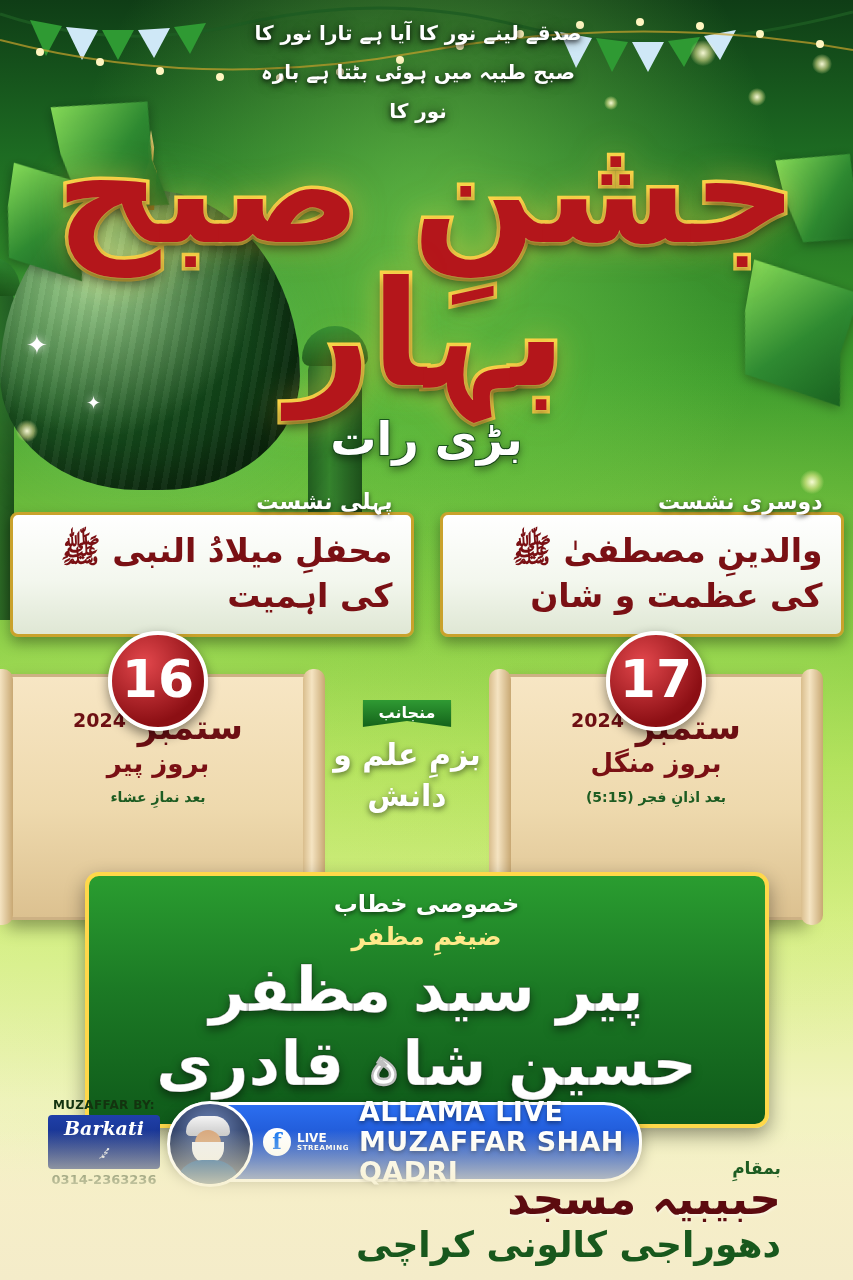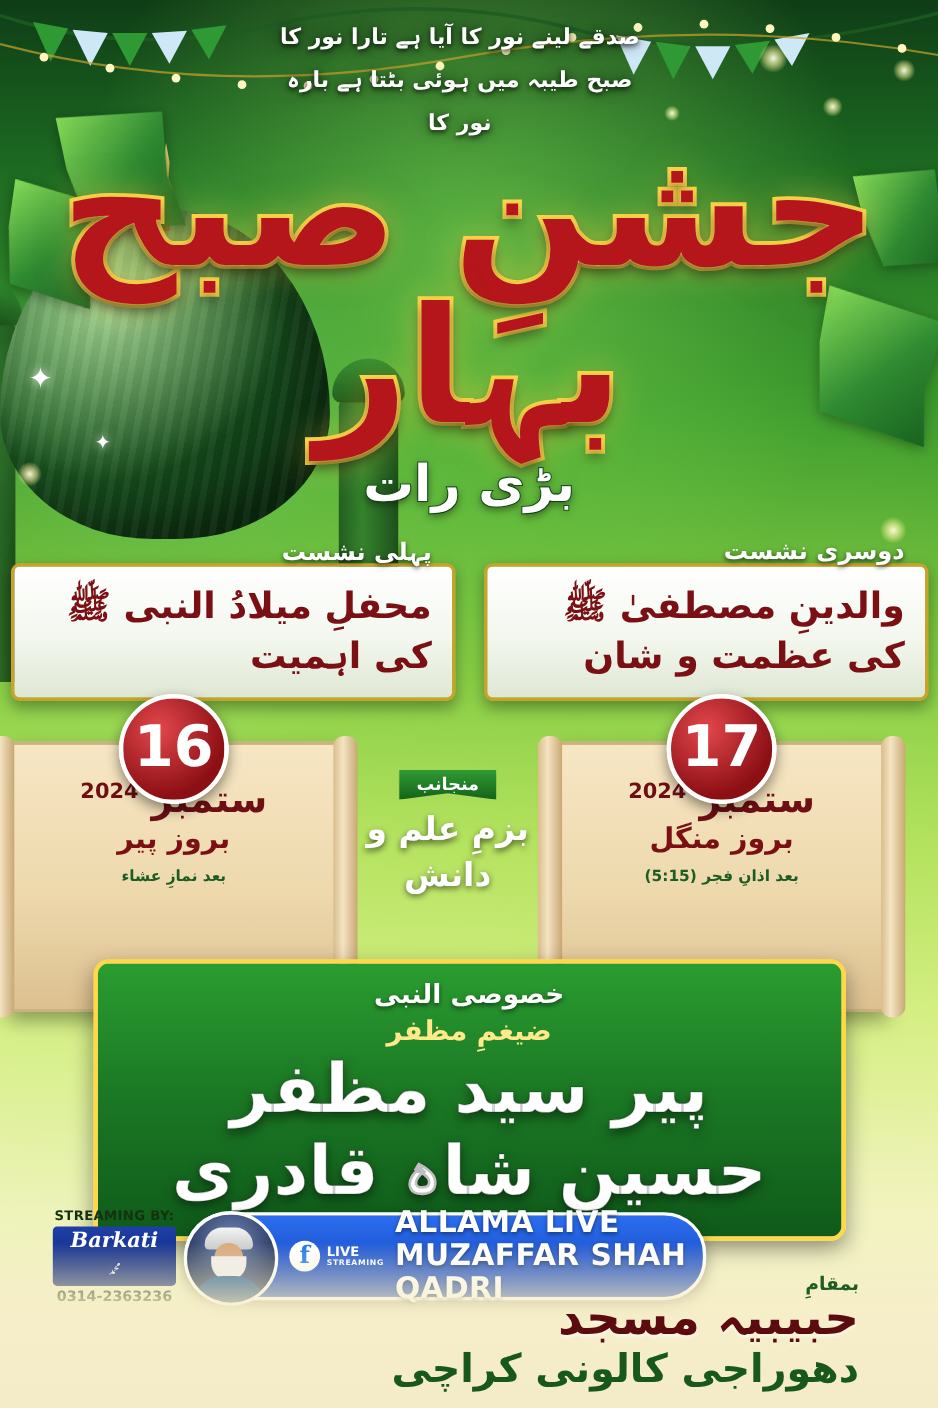--- a/index.html
+++ b/index.html
@@ -630,27 +630,27 @@
         <span>ستمبر</span>
         <span class="yr">2024</span>
       </div>
       <div class="month" style="font-size:26px;color:#7a1014;">بروز منگل</div>
       <div class="when">بعد اذانِ فجر (5:15)</div>
     </div>
 
   </div>
 
   <div class="speaker">
-    <div class="khitab">خصوصی النبی</div>
+    <div class="khitab">خصوصی خطاب</div>
     <div class="laqab">ضیغمِ مظفر</div>
     <div class="name">پیر سید مظفر حسین شاہ قادری</div>
   </div>
 
   <div class="designed">
-    <div class="lbl">STREAMING BY:</div>
+    <div class="lbl">MUZAFFAR BY:</div>
     <div class="logo">
       <div class="brand">Barkati</div>
       <div class="sub">ﷴ</div>
     </div>
     <div class="phone">0314-2363236</div>
   </div>
 
   <div class="live-bar">
     <div class="portrait">
       <div class="turban"></div>

